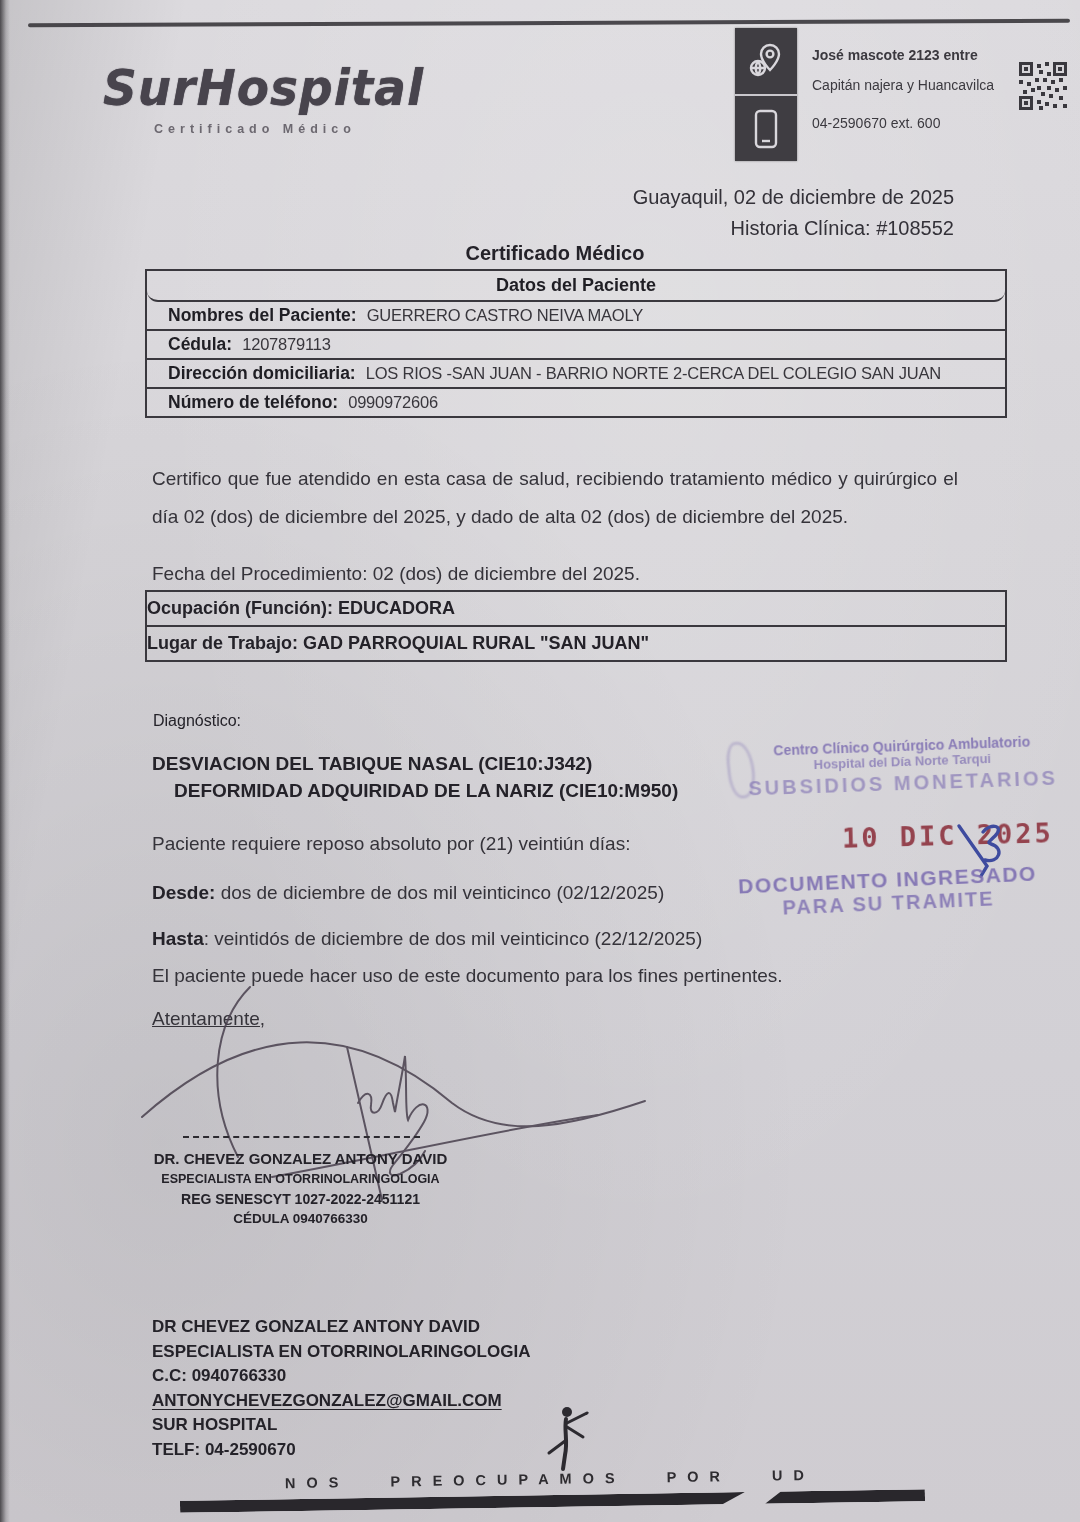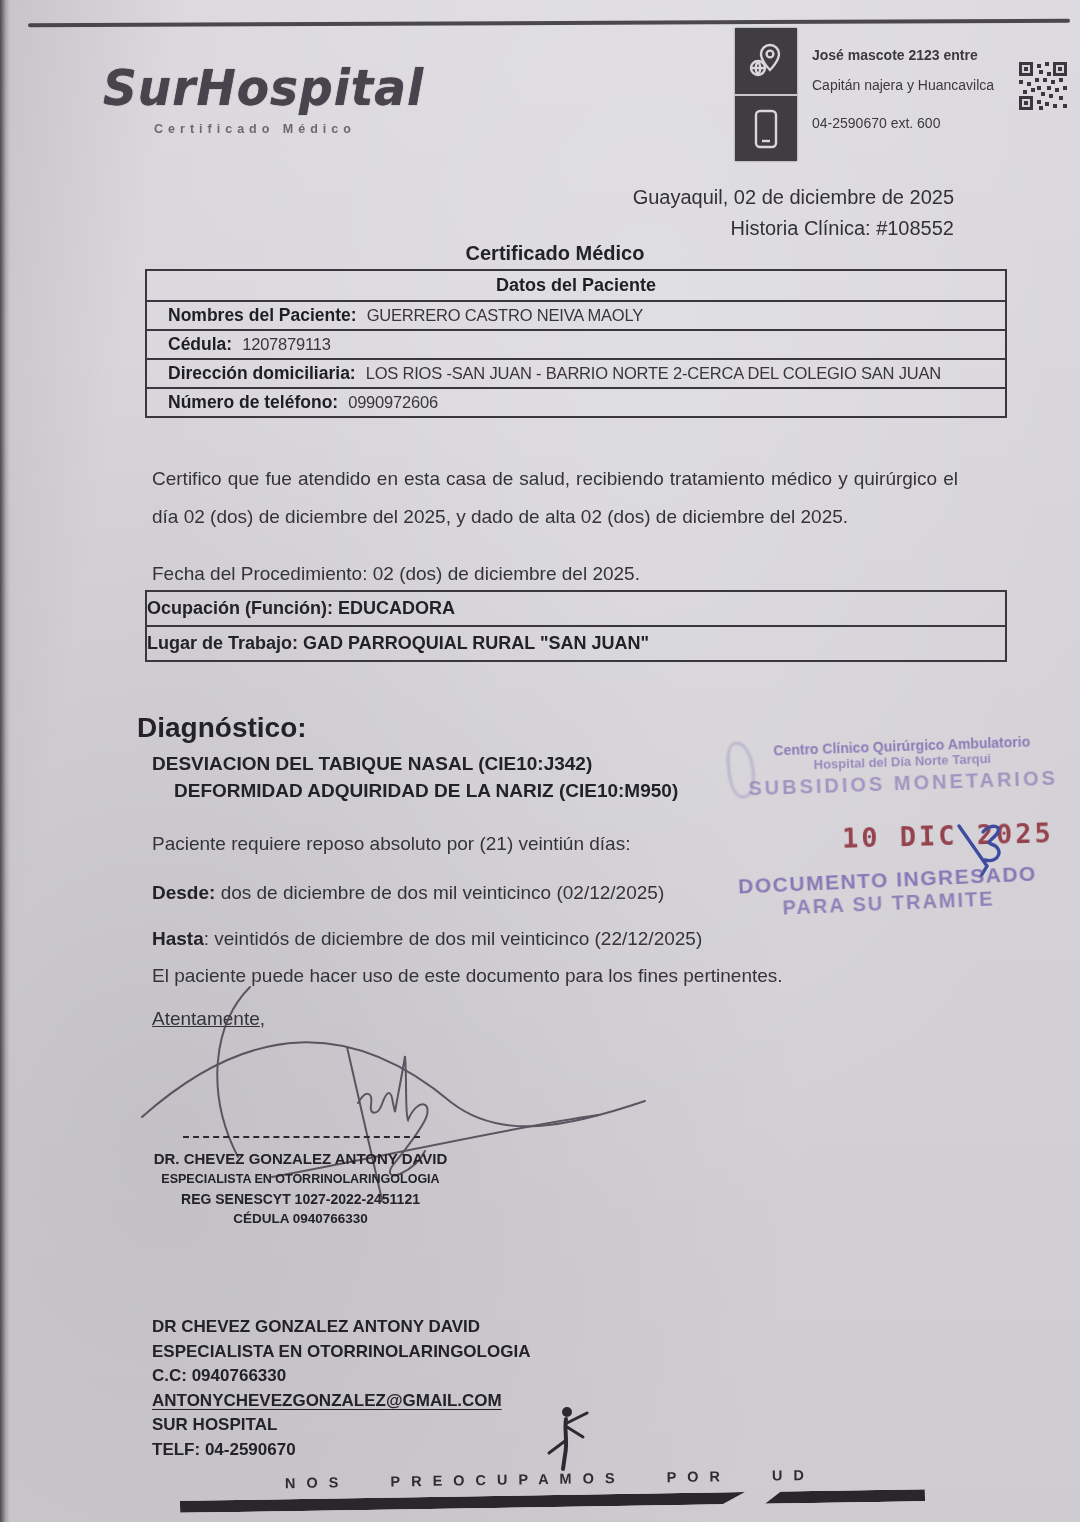--- a/index.html
+++ b/index.html
@@ -29,32 +29,32 @@
   .addr1{top:47px;font-weight:bold;} .addr2{top:77px;} .addr3{top:115px;}
   .qr{position:absolute;left:1019px;top:62px;width:48px;height:48px;}
   
   .dateline{position:absolute;right:126px;top:186px;font-size:20px;color:#333138;}
   .histline{position:absolute;right:126px;top:217px;font-size:20px;color:#333138;}
   .doctitle{position:absolute;left:0;top:242px;width:1110px;text-align:center;font-weight:bold;font-size:20px;color:#242229;}
   
   .ptable{position:absolute;left:145px;top:269px;width:858px;border:2px solid #3a383e;background:rgba(255,255,255,0.06);}
   .ptable .trow{border-bottom:2px solid #3a383e;padding:3px 21px;font-size:16.5px;line-height:21px;}
   .ptable .trow:last-child{border-bottom:none;}
-  .ptable .ttitle{text-align:center;font-weight:bold;font-size:18px;padding:4px 0;color:#1f1e24;}
+  .ptable .ttitle{text-align:center;font-weight:bold;font-size:18px;padding:4px 0;color:#1f1e24;border-radius:11px;}
   .ptable .lbl{font-weight:bold;font-size:17.5px;color:#1f1e24;margin-right:10px;}
   .ptable .val{color:#38363c;letter-spacing:-0.2px;}
   
   .para{position:absolute;left:152px;top:460px;width:806px;font-size:19px;line-height:38px;
     text-align:justify;color:#35333a;}
   .fproc{position:absolute;left:152px;top:563px;font-size:19px;color:#35333a;}
   .boxrows{position:absolute;left:145px;top:590px;width:858px;border:2px solid #3a383e;}
   .boxrows .brow{border-bottom:2px solid #3a383e;height:33px;line-height:33px;
     font-weight:bold;font-size:18px;color:#242229;}
   .boxrows .brow:last-child{border-bottom:none;}
-  .diaglbl{position:absolute;left:137px;top:712px;font-weight:bold;font-size:28px;color:#242229;}
+  .diaglbl{position:absolute;left:153px;top:712px;font-weight:normal;font-size:16px;color:#242229;}
   .diag1{position:absolute;left:152px;top:753px;font-weight:bold;font-size:19px;color:#242229;}
   .diag2{position:absolute;left:152px;top:780px;font-weight:bold;font-size:19px;color:#242229;margin-left:22px;}
   .restline{position:absolute;left:152px;top:833px;font-size:19px;color:#35333a;}
   .desde{position:absolute;left:152px;top:882px;font-size:19px;color:#35333a;}
   .hasta{position:absolute;left:152px;top:928px;font-size:19px;color:#35333a;}
   .blbl{font-weight:bold;color:#242229;}
   .usage{position:absolute;left:152px;top:965px;font-size:19px;color:#35333a;}
   .closing{position:absolute;left:152px;top:1008px;font-size:19px;color:#35333a;text-decoration:underline;}
   
   .stamp1{position:absolute;left:735px;top:738px;width:335px;text-align:center;

